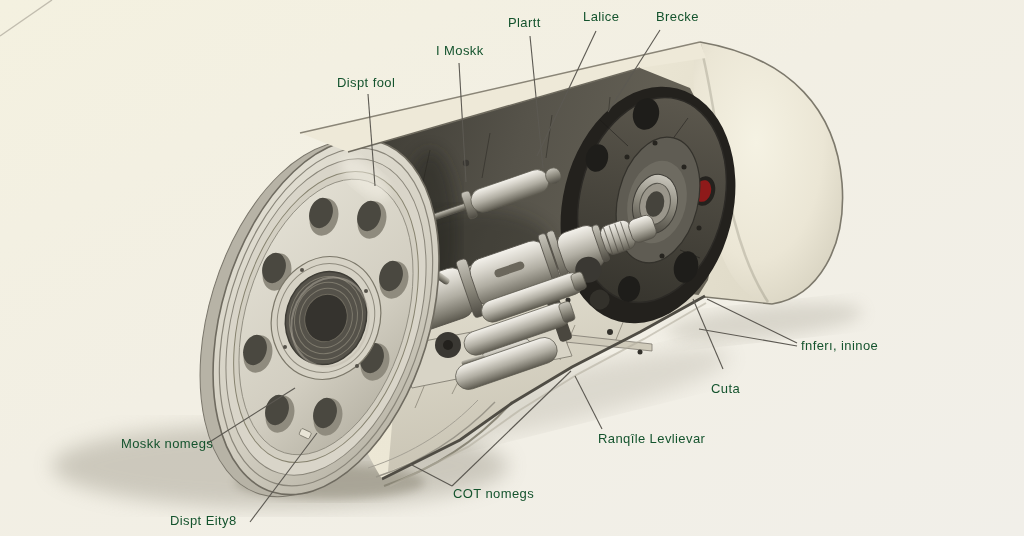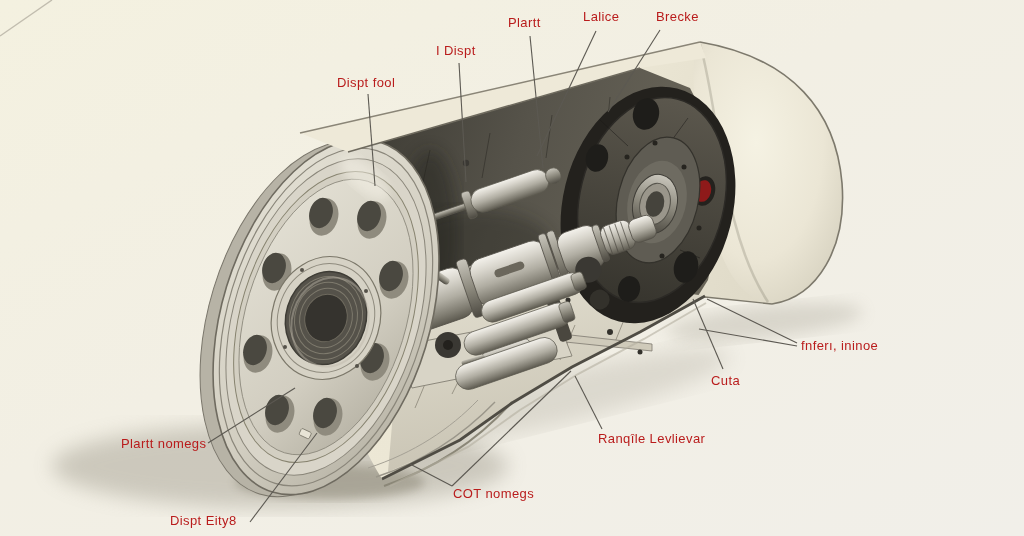--- a/index.html
+++ b/index.html
@@ -1,19 +1,19 @@
 <!DOCTYPE html>
 <html><head>
 <meta charset="utf-8">
 <style>
   html,body{margin:0;padding:0;background:#e8e6df;}
   #stage{position:relative;width:1024px;height:536px;overflow:hidden;
          font-family:"Liberation Sans", sans-serif;}
   #stage svg{position:absolute;left:0;top:0;}
-  .lbl{position:absolute;font-size:13px;line-height:14px;color:#b91c1c;
+  .lbl{position:absolute;font-size:13px;line-height:14px;color:#14532d;
        letter-spacing:.4px;white-space:nowrap;user-select:none;}
 </style>
 </head>
 <body>
 
 <div id="stage">
 <svg width="1024" height="536" viewBox="0 0 1024 536">
   <defs>
     <linearGradient id="bgGrad" x1="0" y1="0" x2="1" y2="1">
       <stop offset="0" stop-color="#f4f1e0"></stop>
@@ -314,23 +314,23 @@
     <line x1="723" y1="369" x2="693" y2="299"></line>
     <line x1="602" y1="429" x2="575" y2="376"></line>
     <line x1="452" y1="486" x2="410" y2="464"></line>
     <line x1="452" y1="486" x2="571" y2="371"></line>
     <line x1="208" y1="443" x2="295" y2="388"></line>
     <line x1="250" y1="522" x2="317" y2="433"></line>
   </g>
 </svg>
 
 <div class="lbl" style="left:337px;top:76px">Dispt fool</div>
-<div class="lbl" style="left:436px;top:44px">I Dispt</div>
+<div class="lbl" style="left:436px;top:44px">I Moskk</div>
 <div class="lbl" style="left:508px;top:16px">Plartt</div>
 <div class="lbl" style="left:583px;top:10px">Lalice</div>
 <div class="lbl" style="left:656px;top:10px">Brecke</div>
 <div class="lbl" style="left:801px;top:339px">fnferı, ininoe</div>
-<div class="lbl" style="left:711px;top:374px">Cuta</div>
+<div class="lbl" style="left:711px;top:382px">Cuta</div>
 <div class="lbl" style="left:598px;top:432px">Ranqîle Levlievar</div>
 <div class="lbl" style="left:453px;top:487px">COT nomegs</div>
-<div class="lbl" style="left:121px;top:437px">Plartt nomegs</div>
+<div class="lbl" style="left:121px;top:437px">Moskk nomegs</div>
 <div class="lbl" style="left:170px;top:514px">Dispt Eity8</div>
 </div>
 
 </body></html>

